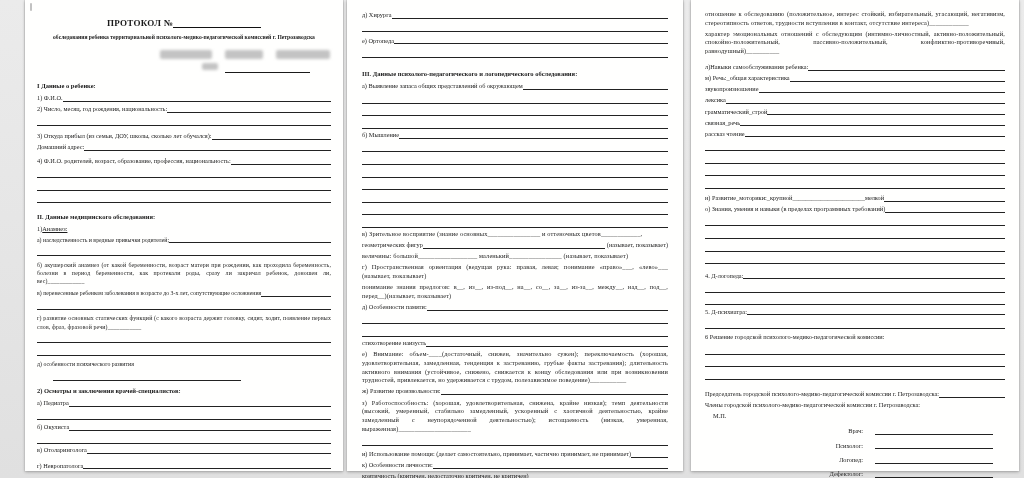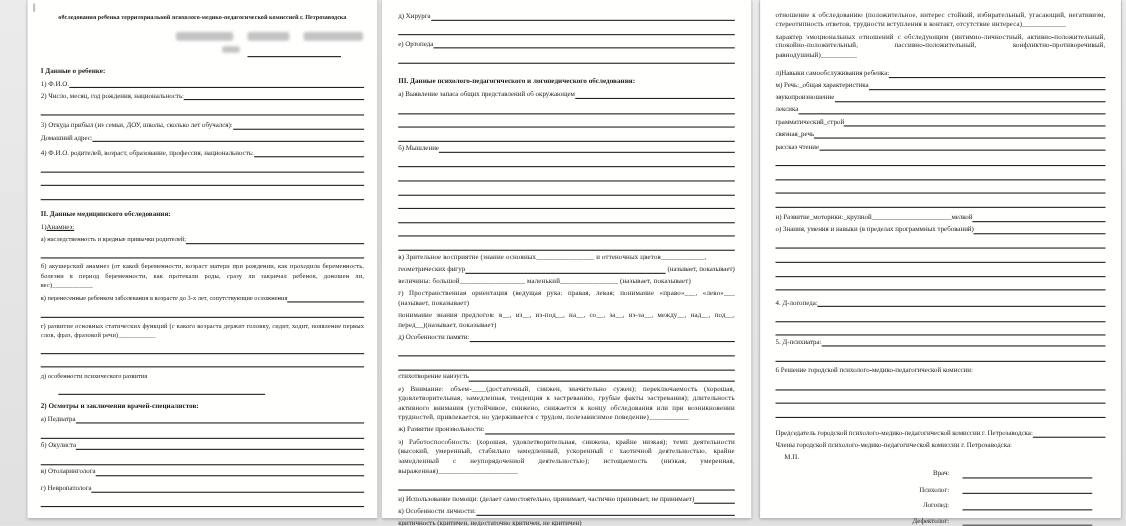--- a/index.html
+++ b/index.html
@@ -36,20 +36,24 @@
   .siglabel{width:85px;text-align:right;padding-right:12px;white-space:nowrap;}
   .sigline{flex:1 1 auto;border-bottom:.8px solid #222;height:1px;margin-bottom:1px;}
 </style>
 </head>
 <body>
 
 <div class="stage">
   <div id="pages-root">
       <div class="page pg1" style="width: 318px;">
         <span class="stray"></span>
+        <div class="title-row">
+          <span>ПРОТОКОЛ №</span>
+          <span class="title-fill" style="width: 88px;"></span>
+        </div>
         <div class="subtitle">обследования ребенка территориальной психолого-медико-педагогической комиссией г. Петрозаводска</div>
         <div class="redact">
           <div class="r1">
             <span class="blob" style="width: 52px;"></span>
             <span class="blob" style="width: 38px;"></span>
             <span class="blob" style="width: 54px;"></span>
           </div>
           <span class="blob r2" style="width: 16px;"></span>
           <span class="rline"></span>
         </div>

